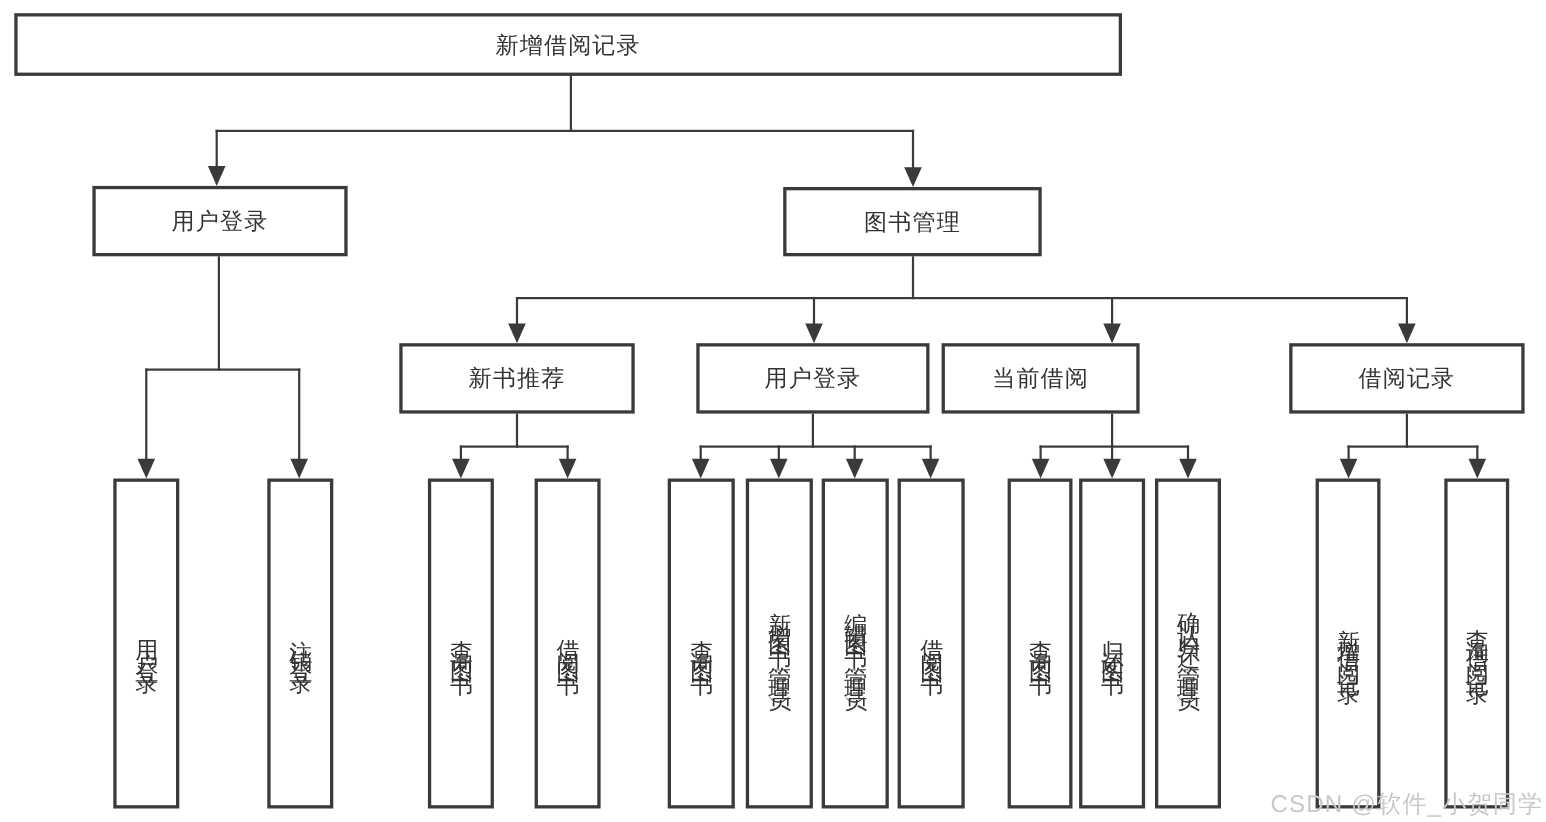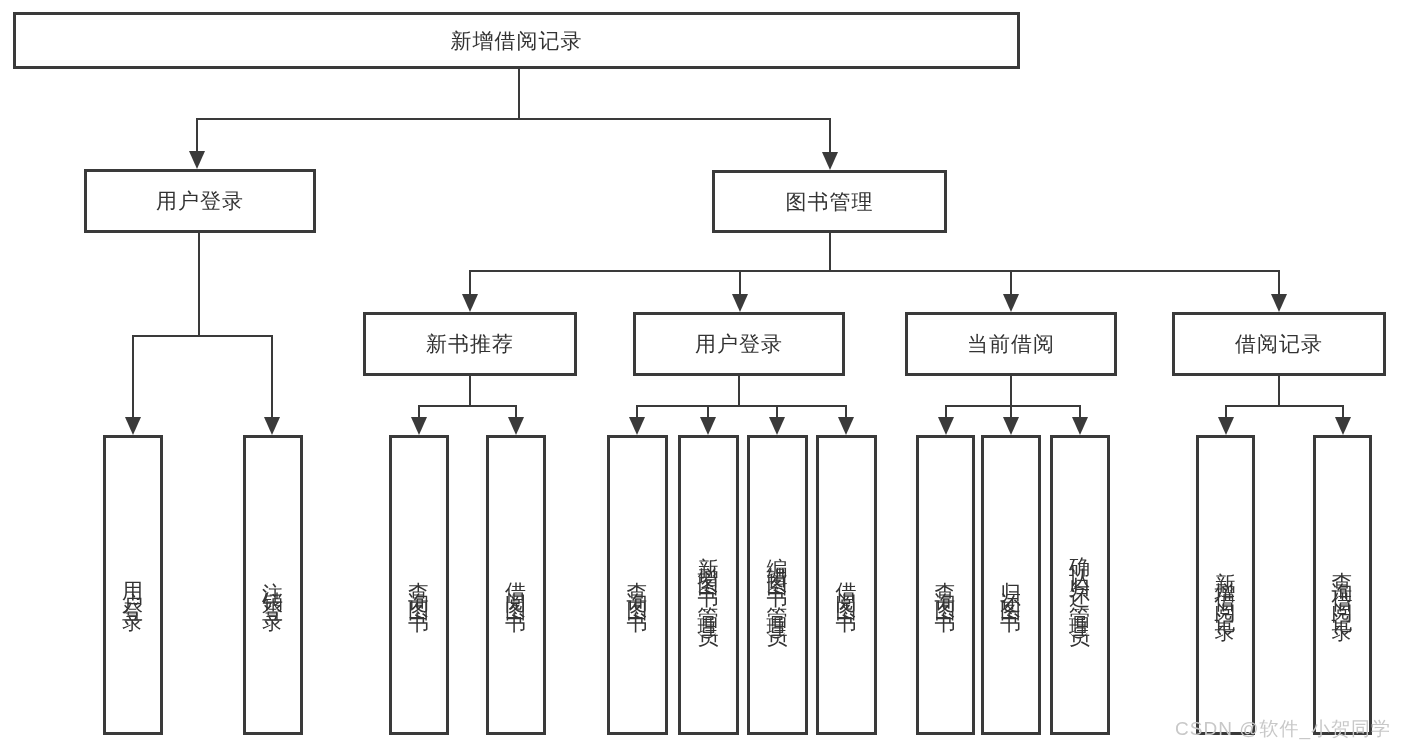--- a/index.html
+++ b/index.html
@@ -51,23 +51,23 @@
   .arrowhead {
     position: absolute;
     width: 0;
     height: 0;
     border-left: 8px solid transparent;
     border-right: 8px solid transparent;
     border-top: 18px solid var(--line, #3a3a3a);
   }
   .watermark {
     position: absolute;
-    right: 14px;
+    right: 2px;
     top: 716px;
-    font-size: 19px;
+    font-size: 22px;
     color: var(--watermark, #c8c8c8);
     letter-spacing: 1px;
     z-index: 10;
     white-space: nowrap;
   }
 </style>
 </head>
 <body>
 
 <div id="canvas">
@@ -82,21 +82,21 @@
   <div class="node" style="left:712px; top:170px; width:235px; height:63px;text-align:center;">
     <span class="hlabel">图书管理</span>
   </div>
 
   <div class="node" style="left:363px; top:312px; width:214px; height:64px;">
     <span class="hlabel">新书推荐</span>
   </div>
   <div class="node" style="left:633px; top:312px; width:212px; height:64px;">
     <span class="hlabel">用户登录</span>
   </div>
-  <div class="node" style="left:905px; top:312px; width:212px; height:64px;text-align:center;">
+  <div class="node" style="left:856px; top:312px; width:180px; height:64px;text-align:center;">
     <span class="hlabel">当前借阅</span>
   </div>
   <div class="node" style="left:1172px; top:312px; width:214px; height:64px;">
     <span class="hlabel">借阅记录</span>
   </div>
 
   <div class="node" style="left:103px; top:435px; width:60px; height:300px;">
     <span class="vtext">用户登录</span>
   </div>
   <div class="node" style="left:243px; top:435px; width:60px; height:300px;">

